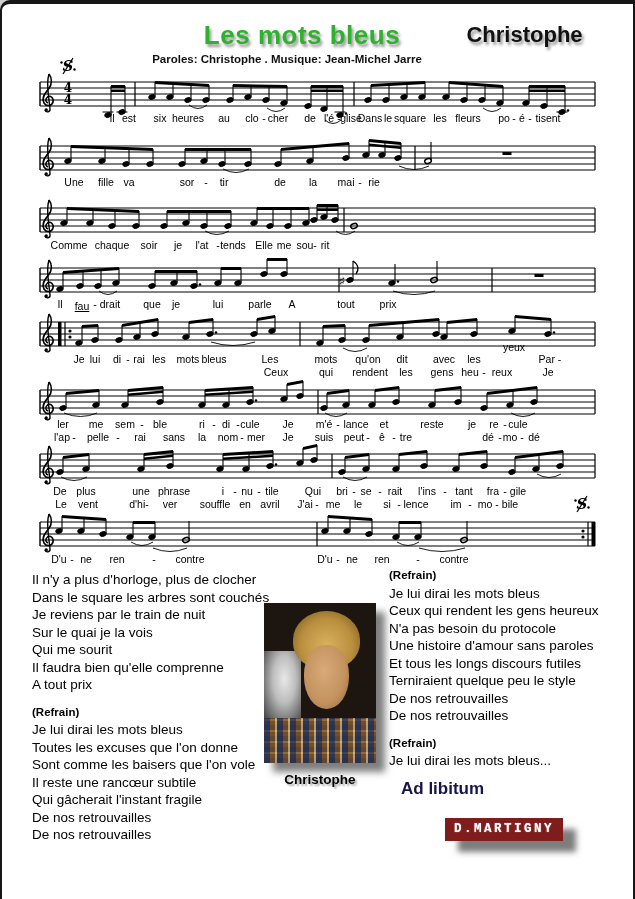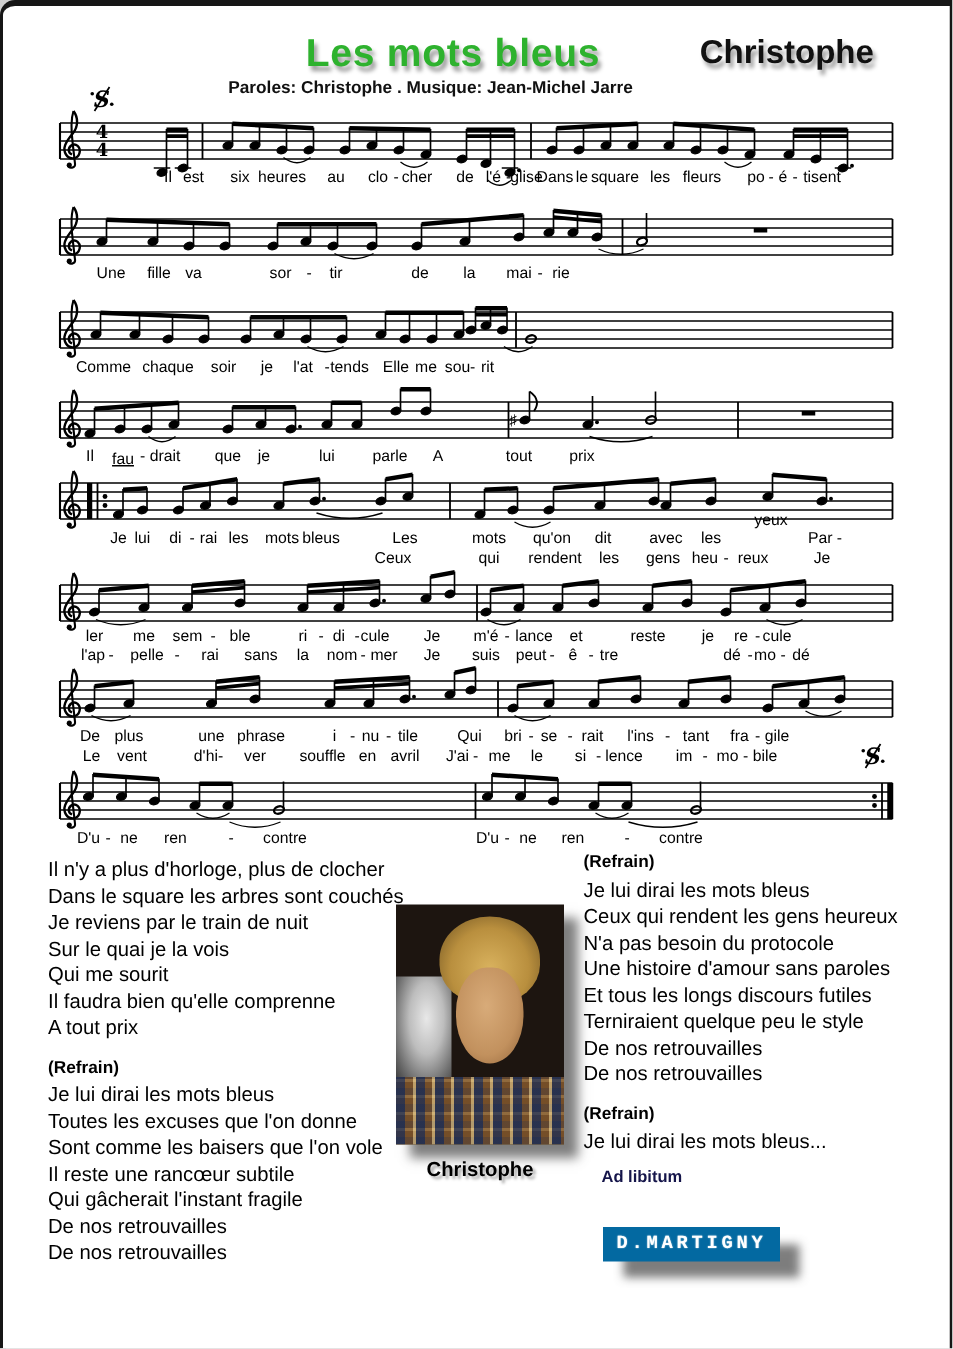--- a/index.html
+++ b/index.html
@@ -26,21 +26,21 @@
     font-size:11.5px;font-weight:600;color:#111;
   }
   #score-svg{position:absolute;left:0;top:0;}
   .syl{
     position:absolute;transform:translateX(-50%);
     font-size:10.5px;white-space:nowrap;color:#000;
   }
   .lyr-col{font-size:13.5px;line-height:17.5px;}
   .lyr-col .para{margin:0 0 10px 0;}
   .lyr-col .refrain{font-size:11.5px;font-weight:bold;}
-  #adlib{left:399px;top:775px;font-size:11px;font-weight:bold;color:#15154a;}
+  #adlib{left:399px;top:775px;font-size:17px;font-weight:bold;color:#15154a;}
   #photo{
     left:262px;top:599px;width:112px;height:160px;
     background:#1d1510;overflow:hidden;
     box-shadow:9px 9px 7px rgba(95,95,95,0.8);
   }
   #photo .woman{
     position:absolute;left:0;top:30%;width:33%;height:44%;
     background:radial-gradient(ellipse at 55% 40%, #e8e8e8 0%, #bdbdbd 40%, #6f6f6f 75%, #3a3a3a 100%);
   }
   #photo .hair{
@@ -649,21 +649,21 @@
 
   <div class="abs" id="photo">
     <div class="woman"></div>
     <div class="hair"></div>
     <div class="face"></div>
     <div class="shirt"></div>
   </div>
   <div class="abs" id="photo-caption">Christophe</div>
 
   <div class="abs" id="adlib">Ad libitum</div>
-  <div class="abs" id="logo" style="background: #0369a1; color: rgb(255, 255, 255);">D.MARTIGNY</div>
+  <div class="abs" id="logo" style="background: #7f1d1d; color: rgb(255, 255, 255); margin-left: 43px;">D.MARTIGNY</div>
 <span class="syl" style="left: 110px; top: 108px;">Il</span>
     <span class="syl" style="left: 127px; top: 108px;">est</span>
     <span class="syl" style="left: 158px; top: 108px;">six</span>
     <span class="syl" style="left: 186px; top: 108px;">heures</span>
     <span class="syl" style="left: 222px; top: 108px;">au</span>
     <span class="syl" style="left: 250px; top: 108px;">clo</span>
     <span class="syl" style="left: 262px; top: 108px;">-</span>
     <span class="syl" style="left: 276px; top: 108px;">cher</span>
     <span class="syl" style="left: 308px; top: 108px;">de</span>
     <span class="syl" style="left: 327px; top: 108px;">l'é</span>
@@ -722,21 +722,21 @@
     <span class="syl" style="left: 186px; top: 349px;">mots</span>
     <span class="syl" style="left: 212px; top: 349px;">bleus</span>
     <span class="syl" style="left: 268px; top: 349px;">Les</span>
     <span class="syl" style="left: 324px; top: 349px;">mots</span>
     <span class="syl" style="left: 366px; top: 349px;">qu'on</span>
     <span class="syl" style="left: 400px; top: 349px;">dit</span>
     <span class="syl" style="left: 442px; top: 349px;">avec</span>
     <span class="syl" style="left: 472px; top: 349px;">les</span>
     <span class="syl" style="left: 512px; top: 337px; text-align: center;">yeux</span>
     <span class="syl" style="left: 548px; top: 349px;">Par -</span>
-    <span class="syl" style="left: 254px; top: 362px; padding-left: 12px;">Ceux</span>
+    <span class="syl" style="left: 268px; top: 362px; padding-left: 12px;">Ceux</span>
     <span class="syl" style="left: 324px; top: 362px;">qui</span>
     <span class="syl" style="left: 368px; top: 362px;">rendent</span>
     <span class="syl" style="left: 404px; top: 362px;">les</span>
     <span class="syl" style="left: 440px; top: 362px;">gens</span>
     <span class="syl" style="left: 468px; top: 362px;">heu</span>
     <span class="syl" style="left: 482px; top: 362px;">-</span>
     <span class="syl" style="left: 500px; top: 362px;">reux</span>
     <span class="syl" style="left: 546px; top: 362px;">Je</span>
     <span class="syl" style="left: 61px; top: 414px;">ler</span>
     <span class="syl" style="left: 94px; top: 414px;">me</span>

